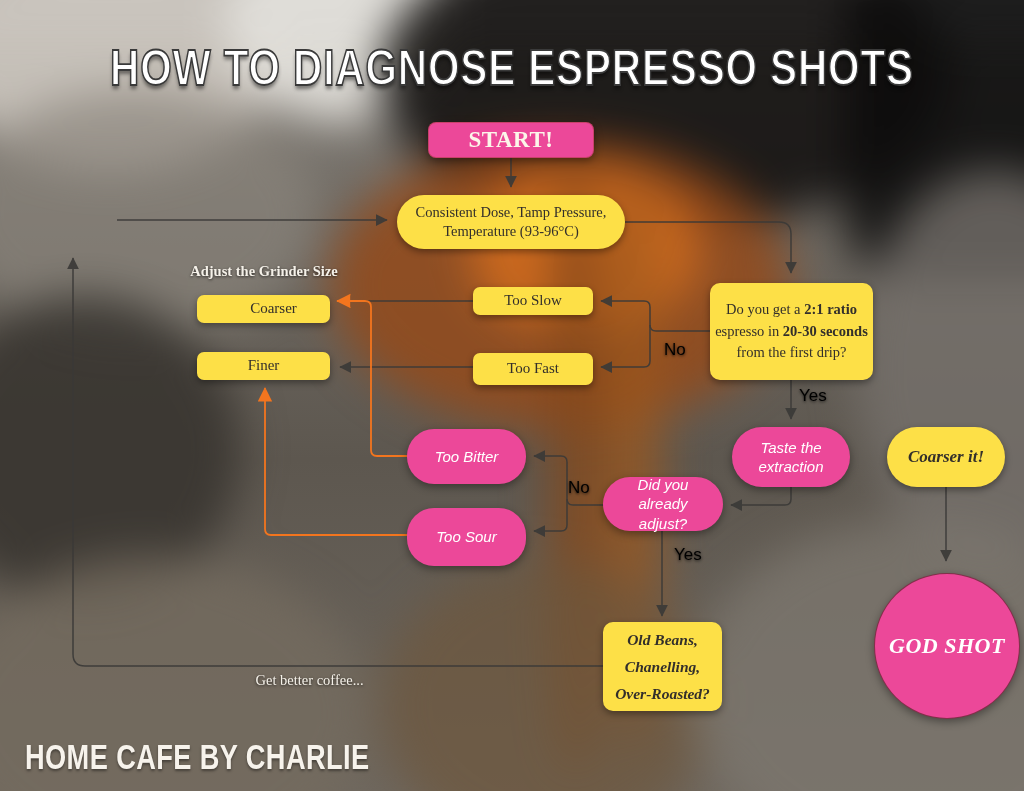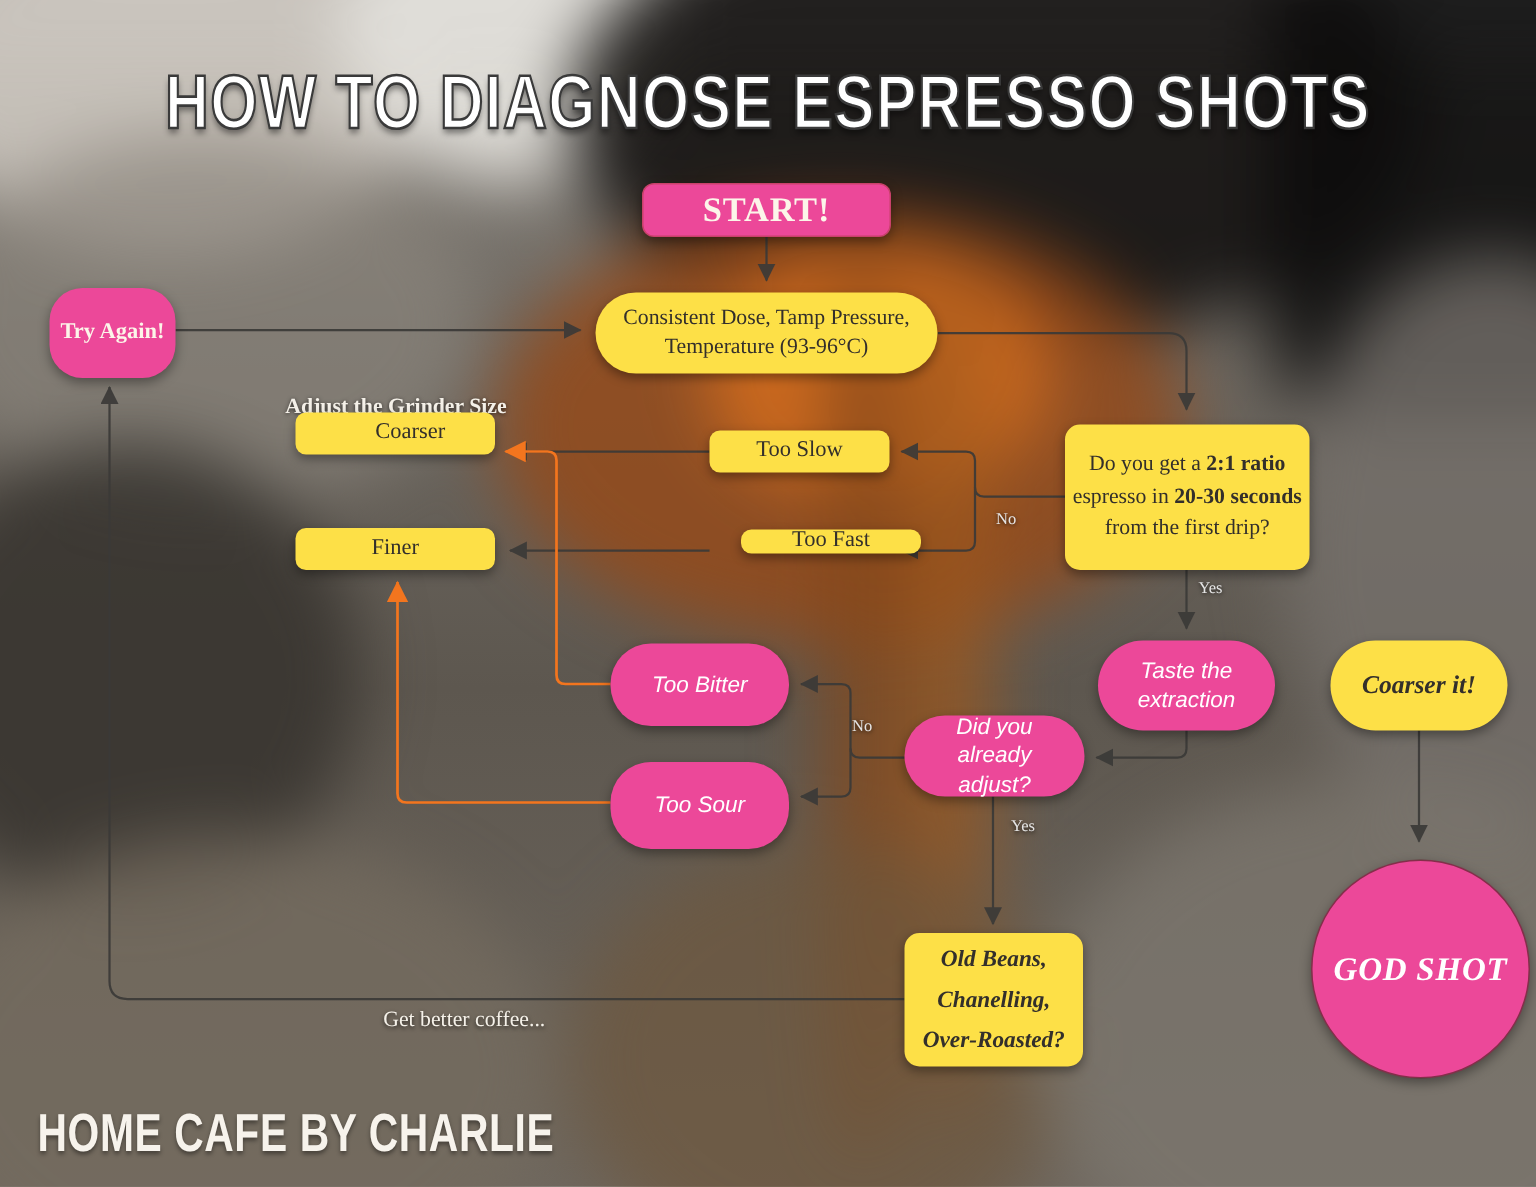--- a/index.html
+++ b/index.html
@@ -15,22 +15,22 @@
   
   svg.edges{position:absolute;left:0;top:0;z-index:2;}
   
   .node{position:absolute;z-index:3;display:flex;align-items:center;justify-content:center;
     text-align:center;box-sizing:border-box;line-height:1.3;}
   .white{background:#fde047;color:#332f2b;box-shadow:0 3px 7px rgba(0,0,0,.38);}
   .orange{background:#ec4899;color:#ffffff;box-shadow:0 3px 8px rgba(0,0,0,.38);}
   .serif{font-family:"Liberation Serif", serif;}
   .isans{font-family:"Liberation Sans", sans-serif;font-style:italic;}
   .cream{color:#fcf5e9;}
-  .edge-label{position:absolute;z-index:3;color:#e5e5e5;font-size:11px;
-    font-family:Liberation Serif, serif;text-shadow:0 1px 3px rgba(0,0,0,.75);}
+  .edge-label{position:absolute;z-index:3;color:#000000;font-size:17px;
+    font-family:Liberation Sans, sans-serif;text-shadow:0 1px 3px rgba(0,0,0,.75);}
   .note{position:absolute;z-index:3;color:#f5f1e9;font-size:14.5px;font-weight:bold;
     font-family:"Liberation Serif", serif;text-shadow:0 1px 3px rgba(0,0,0,.7);text-align:center;}
   
   .title{position:absolute;z-index:4;left:0;top:38px;width:1024px;text-align:center;
     font-family:"Liberation Sans", sans-serif;font-weight:bold;font-size:46px;color:#ffffff;
     letter-spacing:1px;-webkit-text-stroke:1.6px #3a3a3a;
     text-shadow:0 3px 4px rgba(0,0,0,.45);transform:scale(.88,1.1);transform-origin:center top;}
   .footer{position:absolute;z-index:4;left:25px;top:736px;
     font-family:"Liberation Sans", sans-serif;font-weight:bold;font-size:34px;color:#f7f3ec;
     letter-spacing:.5px;text-shadow:0 2px 3px rgba(0,0,0,.4);
@@ -99,39 +99,36 @@
     <span>START!</span>
   </div>
 
   <div class="node white serif" style="left:397px;top:195px;width:228px;height:54px;border-radius:27px;font-size:14.5px;">
     <div>
       <div>Consistent Dose, Tamp Pressure,</div>
       <div>Temperature (93-96°C)</div>
     </div>
   </div>
 
-  <div class="node orange serif cream" style="left:33px;top:192px;width:84px;height:60px;border-radius:22px;font-size:15px;font-weight:bold;">
-    <span>Try Again!</span>
-  </div>
 
   <div class="note" style="left:184px;top:263px;width:160px;">Adjust the Grinder Size</div>
 
-  <div class="node white serif" style="left:197px;top:275px;width:133px;height:28px;border-radius:7px;font-size:15px;padding-left:20px;">
+  <div class="node white serif" style="left:197px;top:295px;width:133px;height:28px;border-radius:7px;font-size:15px;padding-left:20px;">
     <span>Coarser</span>
   </div>
 
   <div class="node white serif" style="left:197px;top:352px;width:133px;height:28px;border-radius:7px;font-size:15px;">
     <span>Finer</span>
   </div>
 
   <div class="node white serif" style="left:473px;top:287px;width:120px;height:28px;border-radius:7px;font-size:15px;">
     <span>Too Slow</span>
   </div>
 
-  <div class="node white serif" style="left:494px;top:353px;width:120px;height:16px;border-radius:7px;font-size:15px;">
+  <div class="node white serif" style="left:473px;top:353px;width:120px;height:32px;border-radius:7px;font-size:15px;">
     <span>Too Fast</span>
   </div>
 
   <div class="node white serif" style="left:710px;top:283px;width:163px;height:97px;border-radius:10px;font-size:14.5px;line-height:1.5;">
     <div>
       <div>
         <span>Do you get a </span><span class="b">2:1 ratio</span>
       </div>
       <div>
         <span>espresso in </span><span class="b">20-30 seconds</span>

